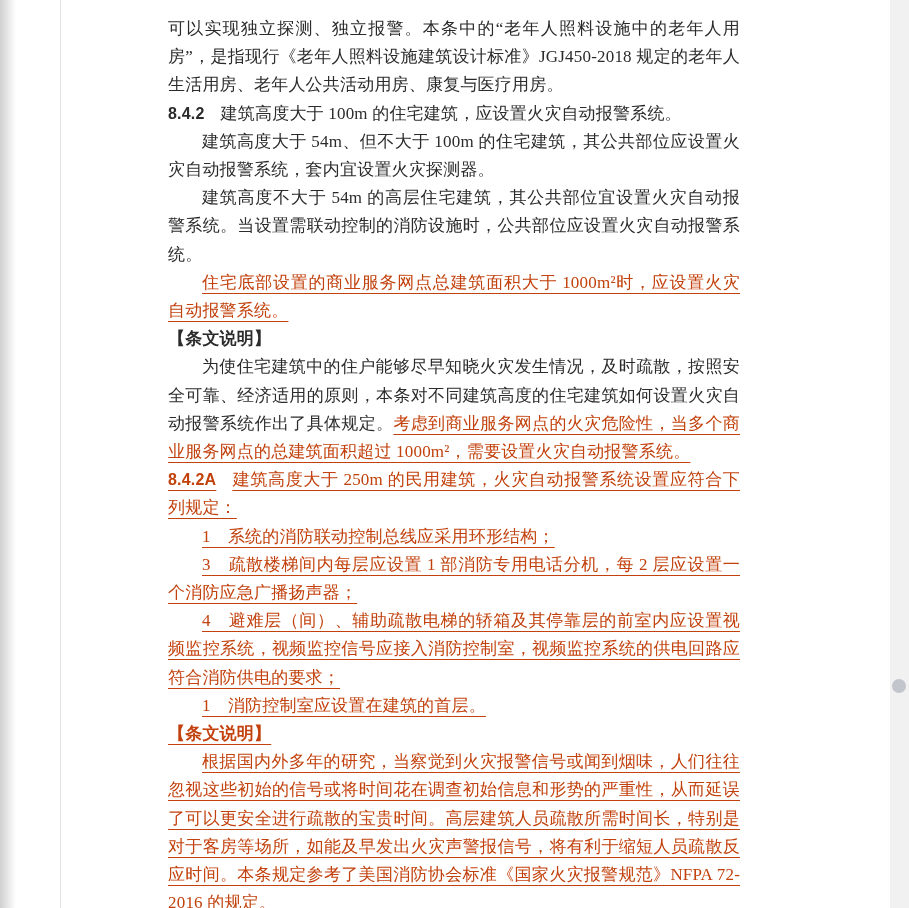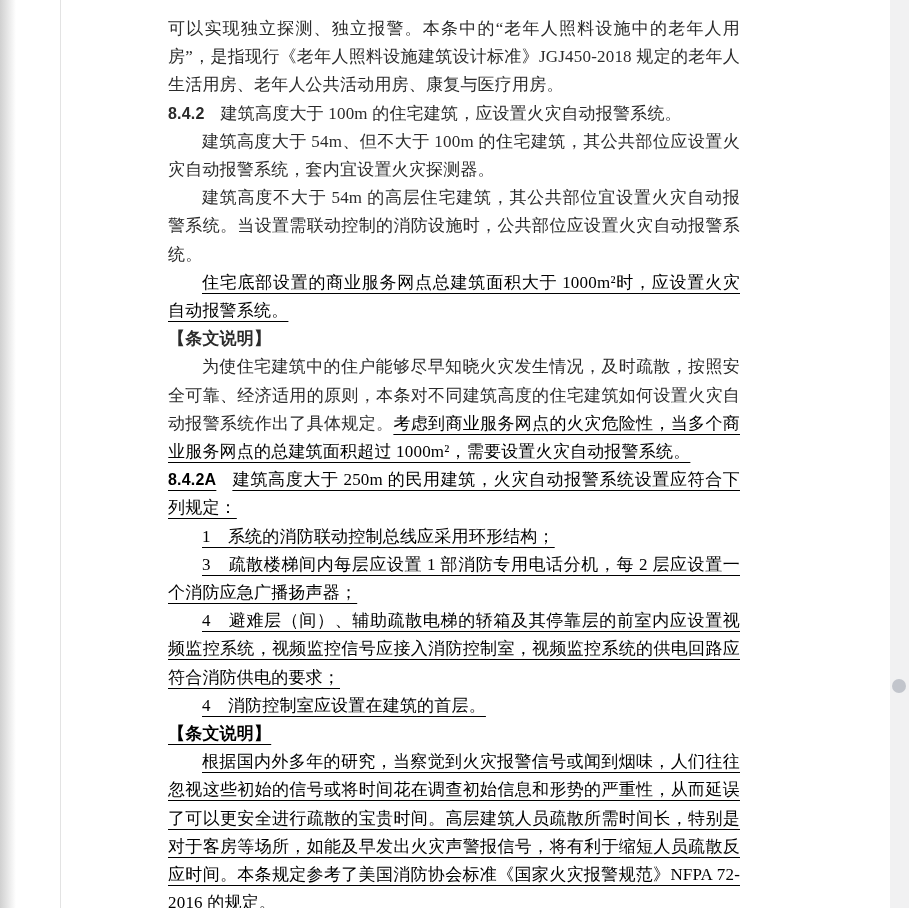--- a/index.html
+++ b/index.html
@@ -61,21 +61,21 @@
   }
   .doc p { margin: 0; padding: 0; }
   .ind { text-indent: 2em; }
   .num {
     font-weight: 700;
     font-family: "Liberation Sans", "DejaVu Sans", sans-serif;
     margin-right: 16px;
     font-size: 16px;
   }
   .ru {
-    color: #000000;
+    color: #c2410c;
     text-decoration: underline;
     text-decoration-thickness: 1px;
     text-underline-offset: 5px;
   }
   .note-title-black {
     font-family: "Liberation Sans", "DejaVu Sans", sans-serif;
     font-weight: 700;
     font-size: 17px;
   }
   .note-title-red {
@@ -113,20 +113,20 @@
 
     <p><span class="num ru">8.4.2A</span><span class="ru">建筑高度大于 250m 的民用建筑，火灾自动报警系统设置应符合下列规定：</span></p>
 
     <p class="ind ru">1　系统的消防联动控制总线应采用环形结构；</p>
 
 
     <p class="ind ru">3　疏散楼梯间内每层应设置 1 部消防专用电话分机，每 2 层应设置一个消防应急广播扬声器；</p>
 
     <p class="ind ru">4　避难层（间）、辅助疏散电梯的轿箱及其停靠层的前室内应设置视频监控系统，视频监控信号应接入消防控制室，视频监控系统的供电回路应符合消防供电的要求；</p>
 
-    <p class="ind ru">4　消防控制室应设置在建筑的首层。</p>
+    <p class="ind ru">1　消防控制室应设置在建筑的首层。</p>
 
     <p><span class="note-title-red ru">【条文说明】</span></p>
 
     <p class="ind ru">根据国内外多年的研究，当察觉到火灾报警信号或闻到烟味，人们往往忽视这些初始的信号或将时间花在调查初始信息和形势的严重性，从而延误了可以更安全进行疏散的宝贵时间。高层建筑人员疏散所需时间长，特别是对于客房等场所，如能及早发出火灾声警报信号，将有利于缩短人员疏散反应时间。本条规定参考了美国消防协会标准《国家火灾报警规范》NFPA 72-2016 的规定。</p>
 
   </div>
 </div>
 
 </body></html>

